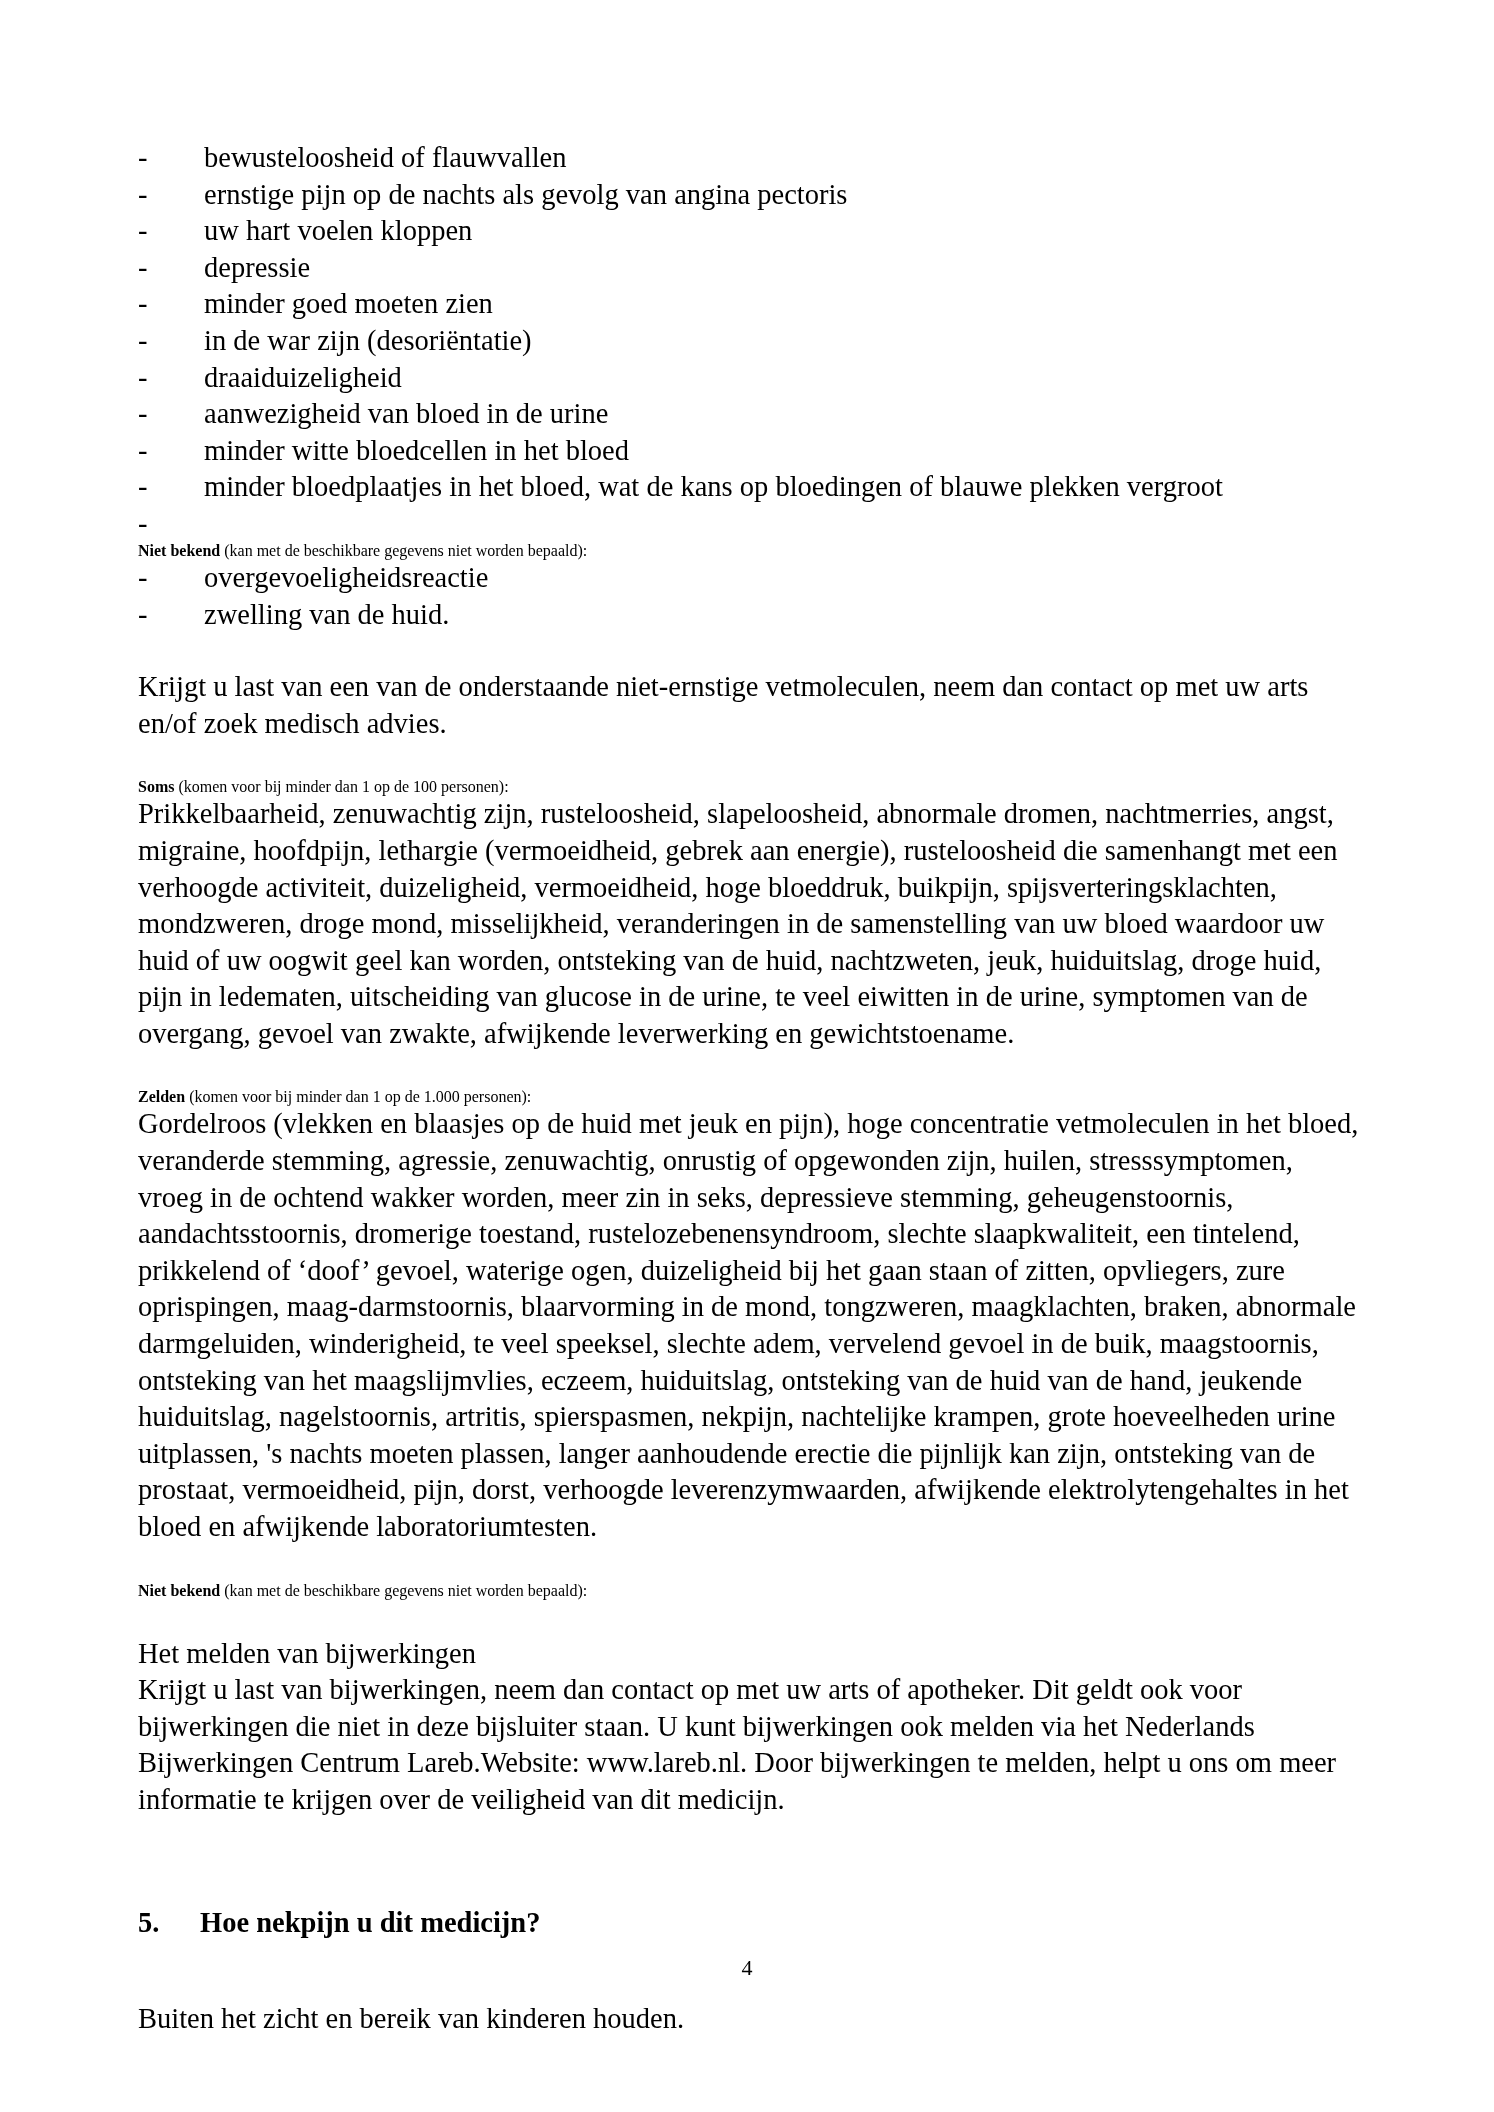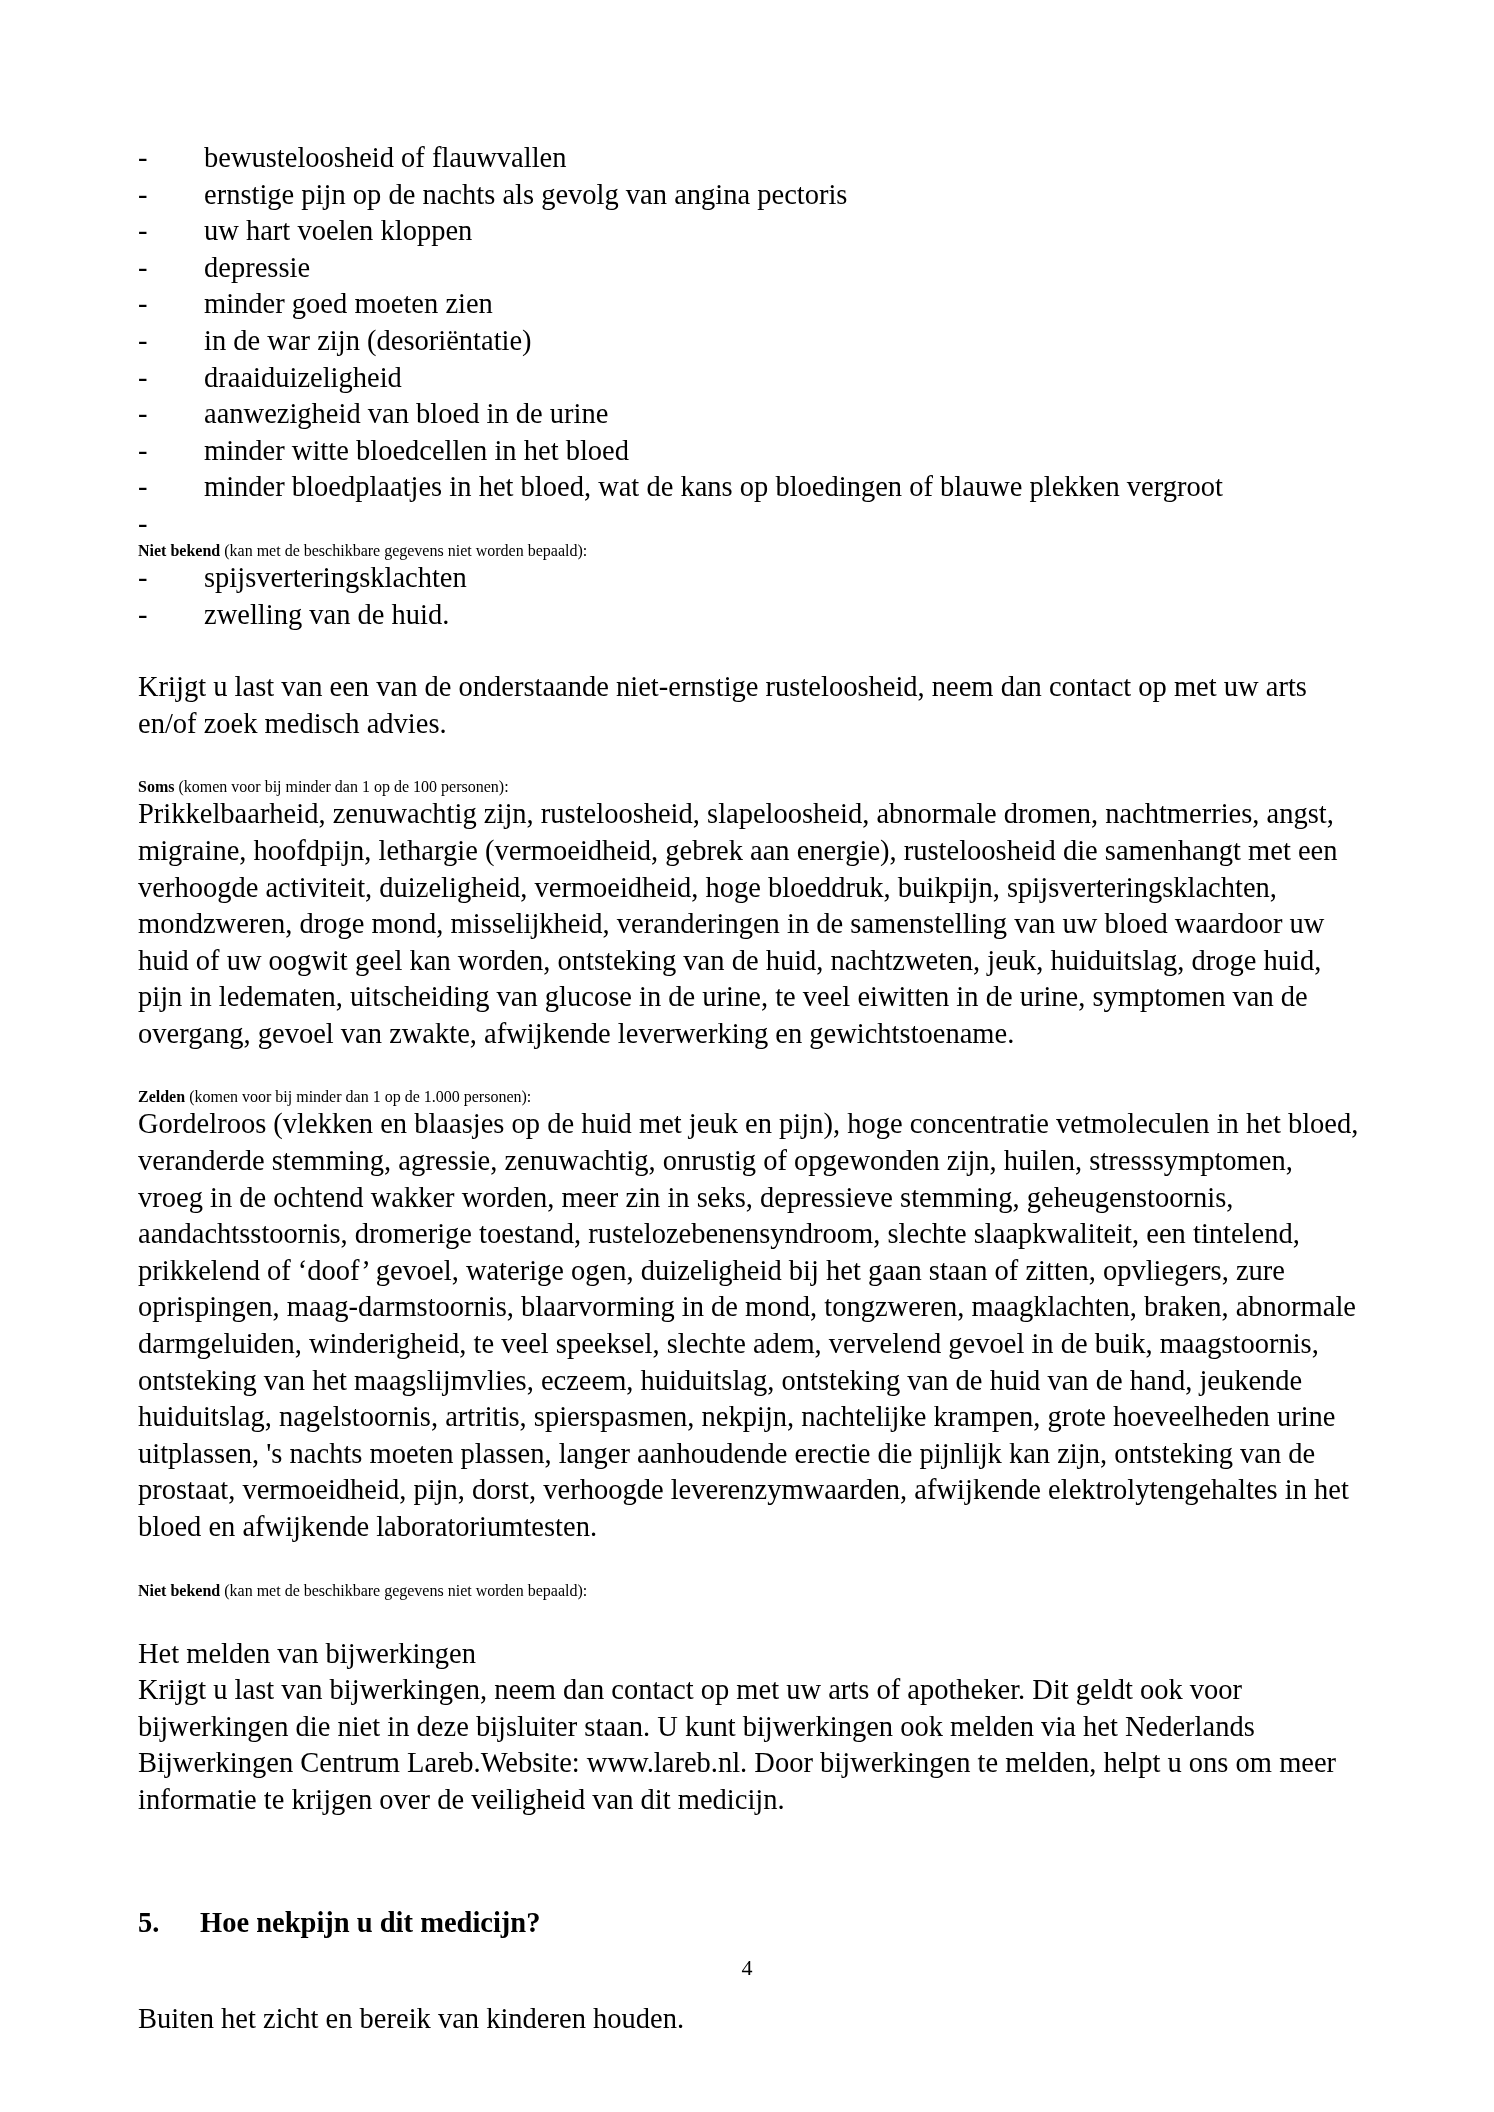--- a/index.html
+++ b/index.html
@@ -108,27 +108,27 @@
       <li><span class="dash">-</span><span>minder witte bloedcellen in het bloed</span></li>
       <li><span class="dash">-</span><span>minder bloedplaatjes in het bloed, wat de kans op bloedingen of blauwe plekken vergroot</span></li>
       <li><span class="dash">-</span></li>
     </ul>
 
     <div class="gap-md"></div>
 
     <p class="underline-head"><span class="lead">Niet bekend</span><span> (kan met de beschikbare gegevens niet worden bepaald):</span></p>
 
     <ul class="bullet-list">
-      <li><span class="dash">-</span><span>spijsverteringsklachten</span></li>
+      <li><span class="dash">-</span><span>overgevoeligheidsreactie</span></li>
       <li><span class="dash">-</span><span>zwelling van de huid.</span></li>
     </ul>
 
     <div class="gap-md"></div>
 
-    <p class="para">Krijgt u last van een van de onderstaande niet-ernstige rusteloosheid, neem dan contact op met uw arts en/of zoek medisch advies.</p>
+    <p class="para">Krijgt u last van een van de onderstaande niet-ernstige vetmoleculen, neem dan contact op met uw arts en/of zoek medisch advies.</p>
 
     <div class="gap-md"></div>
 
     <p class="underline-head"><span class="lead">Soms</span><span> (komen voor bij minder dan 1 op de 100 personen):</span></p>
     <p class="para">Prikkelbaarheid, zenuwachtig zijn, rusteloosheid, slapeloosheid, abnormale dromen, nachtmerries, angst, migraine, hoofdpijn, lethargie (vermoeidheid, gebrek aan energie), rusteloosheid die samenhangt met een verhoogde activiteit, duizeligheid, vermoeidheid, hoge bloeddruk, buikpijn, spijsverteringsklachten, mondzweren, droge mond, misselijkheid, veranderingen in de samenstelling van uw bloed waardoor uw huid of uw oogwit geel kan worden, ontsteking van de huid, nachtzweten, jeuk, huiduitslag, droge huid, pijn in ledematen, uitscheiding van glucose in de urine, te veel eiwitten in de urine, symptomen van de overgang, gevoel van zwakte, afwijkende leverwerking en gewichtstoename.</p>
 
     <div class="gap-md"></div>
 
     <p class="underline-head"><span class="lead">Zelden</span><span> (komen voor bij minder dan 1 op de 1.000 personen):</span></p>
     <p class="para">Gordelroos (vlekken en blaasjes op de huid met jeuk en pijn), hoge concentratie vetmoleculen in het bloed, veranderde stemming, agressie, zenuwachtig, onrustig of opgewonden zijn, huilen, stresssymptomen, vroeg in de ochtend wakker worden, meer zin in seks, depressieve stemming, geheugenstoornis, aandachtsstoornis, dromerige toestand, rustelozebenensyndroom, slechte slaapkwaliteit, een tintelend, prikkelend of ‘doof’ gevoel, waterige ogen, duizeligheid bij het gaan staan of zitten, opvliegers, zure oprispingen, maag-darmstoornis, blaarvorming in de mond, tongzweren, maagklachten, braken, abnormale darmgeluiden, winderigheid, te veel speeksel, slechte adem, vervelend gevoel in de buik, maagstoornis, ontsteking van het maagslijmvlies, eczeem, huiduitslag, ontsteking van de huid van de hand, jeukende huiduitslag, nagelstoornis, artritis, spierspasmen, nekpijn, nachtelijke krampen, grote hoeveelheden urine uitplassen, 's nachts moeten plassen, langer aanhoudende erectie die pijnlijk kan zijn, ontsteking van de prostaat, vermoeidheid, pijn, dorst, verhoogde leverenzymwaarden, afwijkende elektrolytengehaltes in het bloed en afwijkende laboratoriumtesten.</p>

